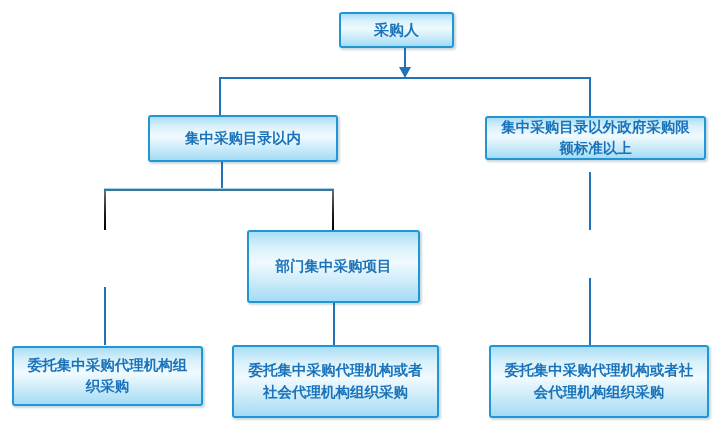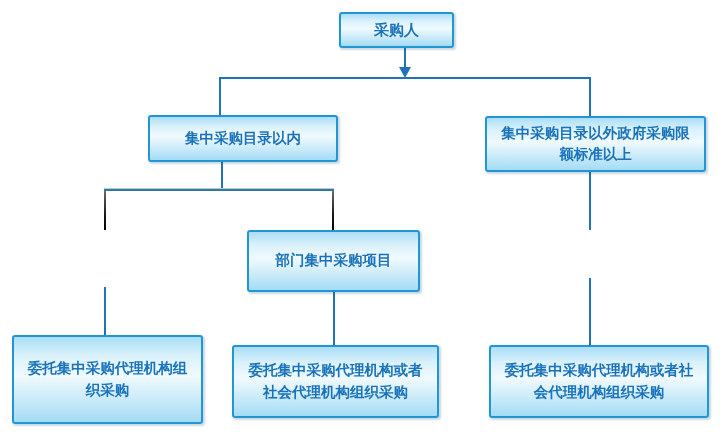--- a/index.html
+++ b/index.html
@@ -66,31 +66,31 @@
   <div class="vline" style="left:589px;top:278px;height:67px;"></div>
 
   <div class="node" style="left:339px;top:4px;width:115px;height:36px;font-size:15px;margin-top:8px;">
     <span class="lbl">采购人</span>
   </div>
 
   <div class="node" style="left:128px;top:115px;width:190px;height:47px;margin-left:20px;">
     <span class="lbl">集中采购目录以内</span>
   </div>
 
-  <div class="node" style="left:485px;top:116px;width:221px;height:56px;">
+  <div class="node" style="left:485px;top:116px;width:221px;height:44px;">
     <span class="lbl">集中采购目录以外政府采购限额标准以上</span>
   </div>
 
 
-  <div class="node" style="left:247px;top:230px;width:173px;height:62px;">
+  <div class="node" style="left:247px;top:230px;width:173px;height:73px;">
     <span class="lbl">部门集中采购项目</span>
   </div>
 
 
-  <div class="node" style="left:12px;top:335px;width:191px;height:89px;align-items:center;">
+  <div class="node" style="left:12px;top:346px;width:191px;height:60px;align-items:center;">
     <span class="lbl">委托集中采购代理机构组织采购</span>
   </div>
 
   <div class="node" style="left:232px;top:345px;width:207px;height:73px;">
     <span class="lbl">委托集中采购代理机构或者社会代理机构组织采购</span>
   </div>
 
   <div class="node" style="left:489px;top:345px;width:220px;height:73px;">
     <span class="lbl">委托集中采购代理机构或者社会代理机构组织采购</span>
   </div>

